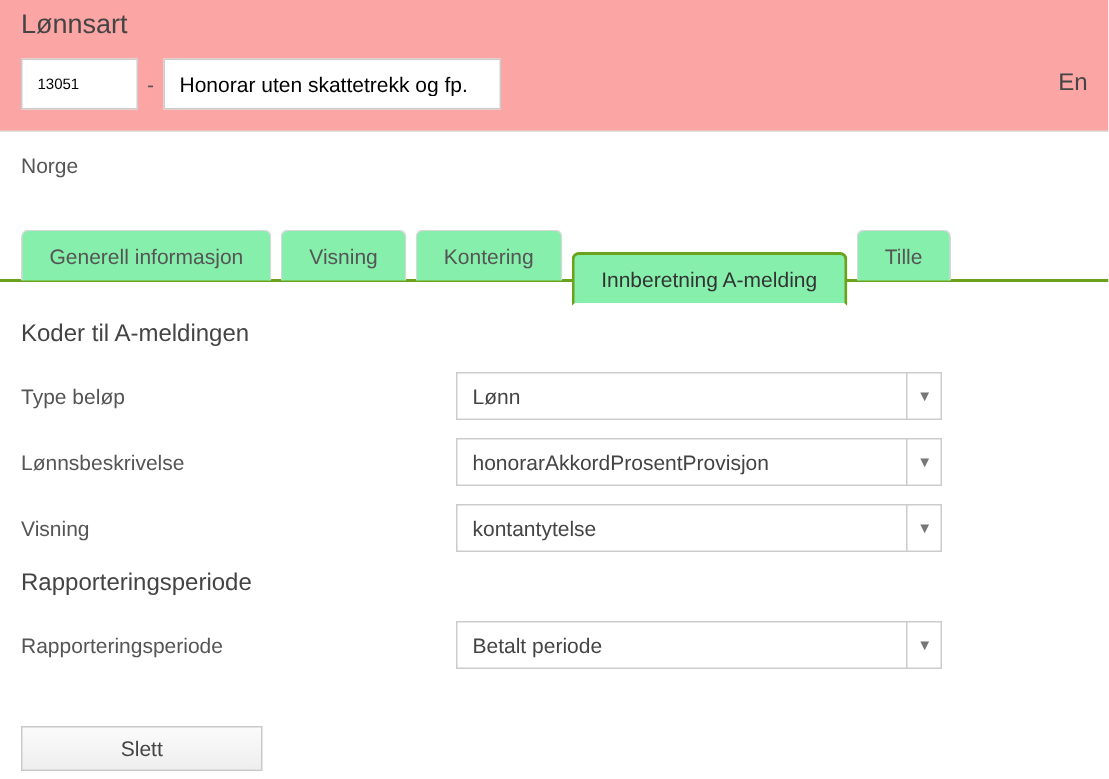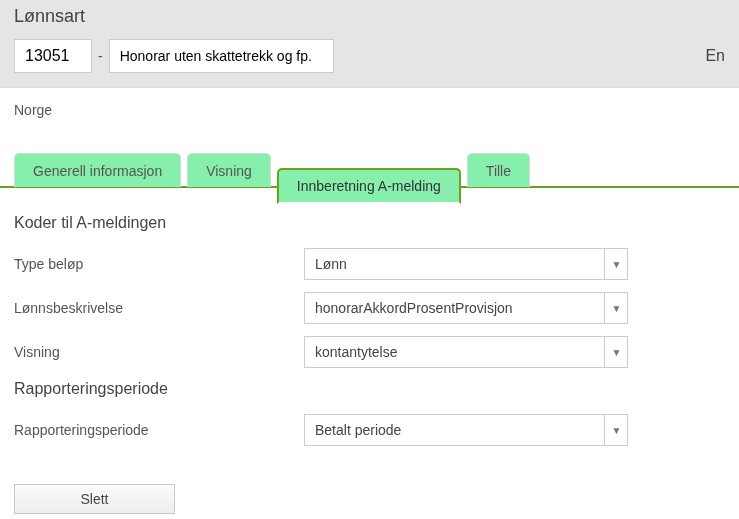--- a/index.html
+++ b/index.html
@@ -4,41 +4,41 @@
 <style>
   * { box-sizing: border-box; margin: 0; padding: 0; }
   body {
     font-family: "Segoe UI", Arial, sans-serif;
     font-size: 14px;
     color: #333;
     background: #fff;
     width: 739px;
   }
   .header-band {
-    background: #e5e5e5;
+    background: #fca5a5;
     border-bottom: 1px solid #e0dfde;
     padding: 0 14px 14px 14px;
   }
   .page-title {
     font-size: 18px;
     font-weight: 400;
     color: #444;
     padding: 6px 0 12px 0;
   }
   .code-row {
     display: flex;
     align-items: center;
     gap: 6px;
   }
   .code-input {
     width: 78px;
     height: 34px;
     padding: 6px 10px;
     border: 1px solid #ccc;
-    font-size: 16px;
+    font-size: 10px;
     background: #fff;
   }
   .dash { color: #555; }
   .name-input {
     width: 225px;
     height: 34px;
     padding: 6px 10px;
     border: 1px solid #ccc;
     font-size: 14px;
     background: #fff;
@@ -151,20 +151,21 @@
     <input class="name-input" value="Honorar uten skattetrekk og fp." style="">
     <span class="right-cut">En</span>
   </div>
 </div>
 
 <div class="country">Norge</div>
 
 <div class="tabs-row">
   <div class="tab">Generell informasjon</div>
   <div class="tab">Visning</div>
+  <div class="tab">Kontering</div>
   <div class="tab active">Innberetning A-melding</div>
   <div class="tab">Tille</div>
 </div>
 
 <div class="form-area">
 
   <div class="section-heading">Koder til A-meldingen</div>
 
   <div class="form-row">
     <div class="form-label">Type beløp</div>

